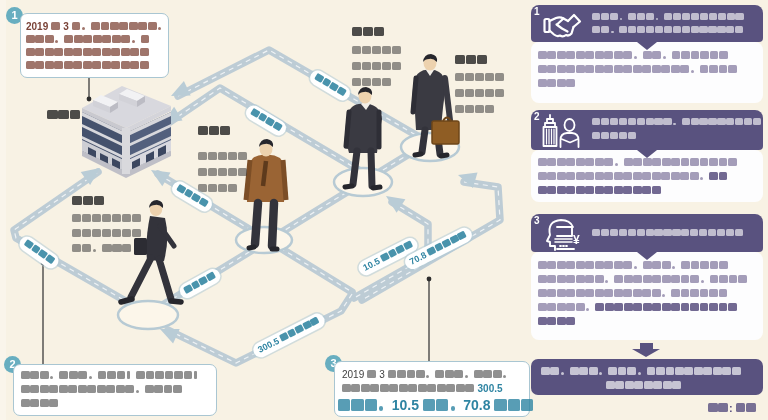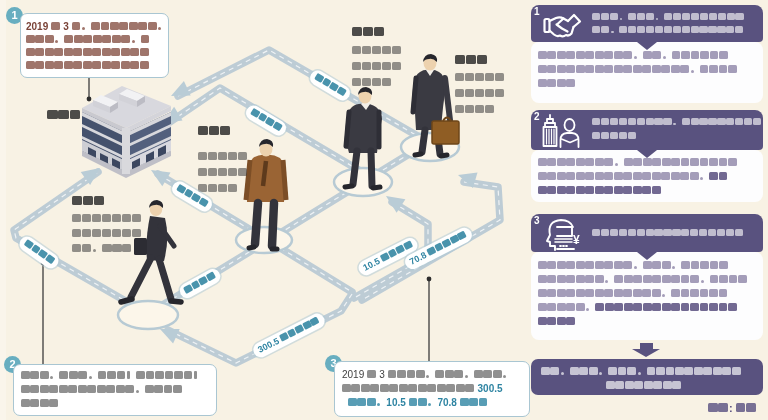--- a/index.html
+++ b/index.html
@@ -224,21 +224,21 @@
 <div class="wbox" style="left:13px;top:364px;width:202px;height:50px"></div>
 <div class="t" style="left:21px;top:371px;font-size:10px;color:#3f3f3f;--k:rgba(63,63,63,.58)"><b></b><b></b><b></b><u></u><b></b><b></b><b></b><u></u><b></b><b></b><b></b><i class="o"></i><b></b><b></b><b></b><b></b><b></b><b></b><i class="o"></i></div>
 <div class="t" style="left:21px;top:385px;font-size:10px;color:#3f3f3f;--k:rgba(63,63,63,.58)"><b></b><b></b><b></b><b></b><b></b><b></b><b></b><b></b><b></b><b></b><b></b><b></b><u></u><b></b><b></b><b></b><b></b></div>
 <div class="t" style="left:21px;top:399px;font-size:10px;color:#3f3f3f;--k:rgba(63,63,63,.58)"><b></b><b></b><b></b><b></b></div>
 
 <div class="num" style="left:325px;top:355px">3</div>
 
 <div class="wbox" style="left:334px;top:361px;width:194px;height:54px"></div>
 <div class="t" style="left:342px;top:370px;font-size:10px;color:#3f3f3f;--k:rgba(63,63,63,.58)">2019 <b></b> 3 <b></b><b></b><b></b><b></b><u></u><b></b><b></b><b></b><u></u><b></b><b></b><b></b><u></u></div>
 <div class="t" style="left:342px;top:384px;font-size:10px;color:#3f3f3f;--k:rgba(63,63,63,.58)"><b></b><b></b><b></b><b></b><b></b><b></b><b></b><b></b><b></b><b></b><b></b><b></b><b></b><b></b> <span style="color:#2e84a2;font-weight:bold">300.5</span></div>
-<div class="t" style="left:348px;top:398px;font-size:10px;font-weight:bold;color:#2e84a2;--k:rgba(46,132,162,.8)"><b></b><b></b><b></b><u></u>10.5 <b></b><b></b><u></u>70.8 <b></b><b></b><b></b></div>
+<div class="t" style="left:338px;top:398px;font-size:14px;font-weight:bold;color:#2e84a2;--k:rgba(46,132,162,.8)"><b></b><b></b><b></b><u></u>10.5 <b></b><b></b><u></u>70.8 <b></b><b></b><b></b></div>
 
 <div class="chead" style="left:531px;top:5px;height:37px"></div>
 <div class="tab" style="left:637px;top:42px"></div>
 <div class="t" style="left:534px;top:7px;font-size:10px;font-weight:bold;color:#fff">1</div>
 
 <svg width="40" height="30" viewBox="0 0 40 30" style="position:absolute;left:543px;top:11px">
 <g stroke="#fff" stroke-width="2.2" fill="none" stroke-linecap="round" stroke-linejoin="round">
 <rect x="1.5" y="8" width="5" height="13" rx="1.5"></rect>
 <path d="M6.5,10 L13,7 Q17,5.5 20.5,7.5 L25,10"></path>
 <path d="M25,10 31,4 37,10.5 30.5,16"></path>

